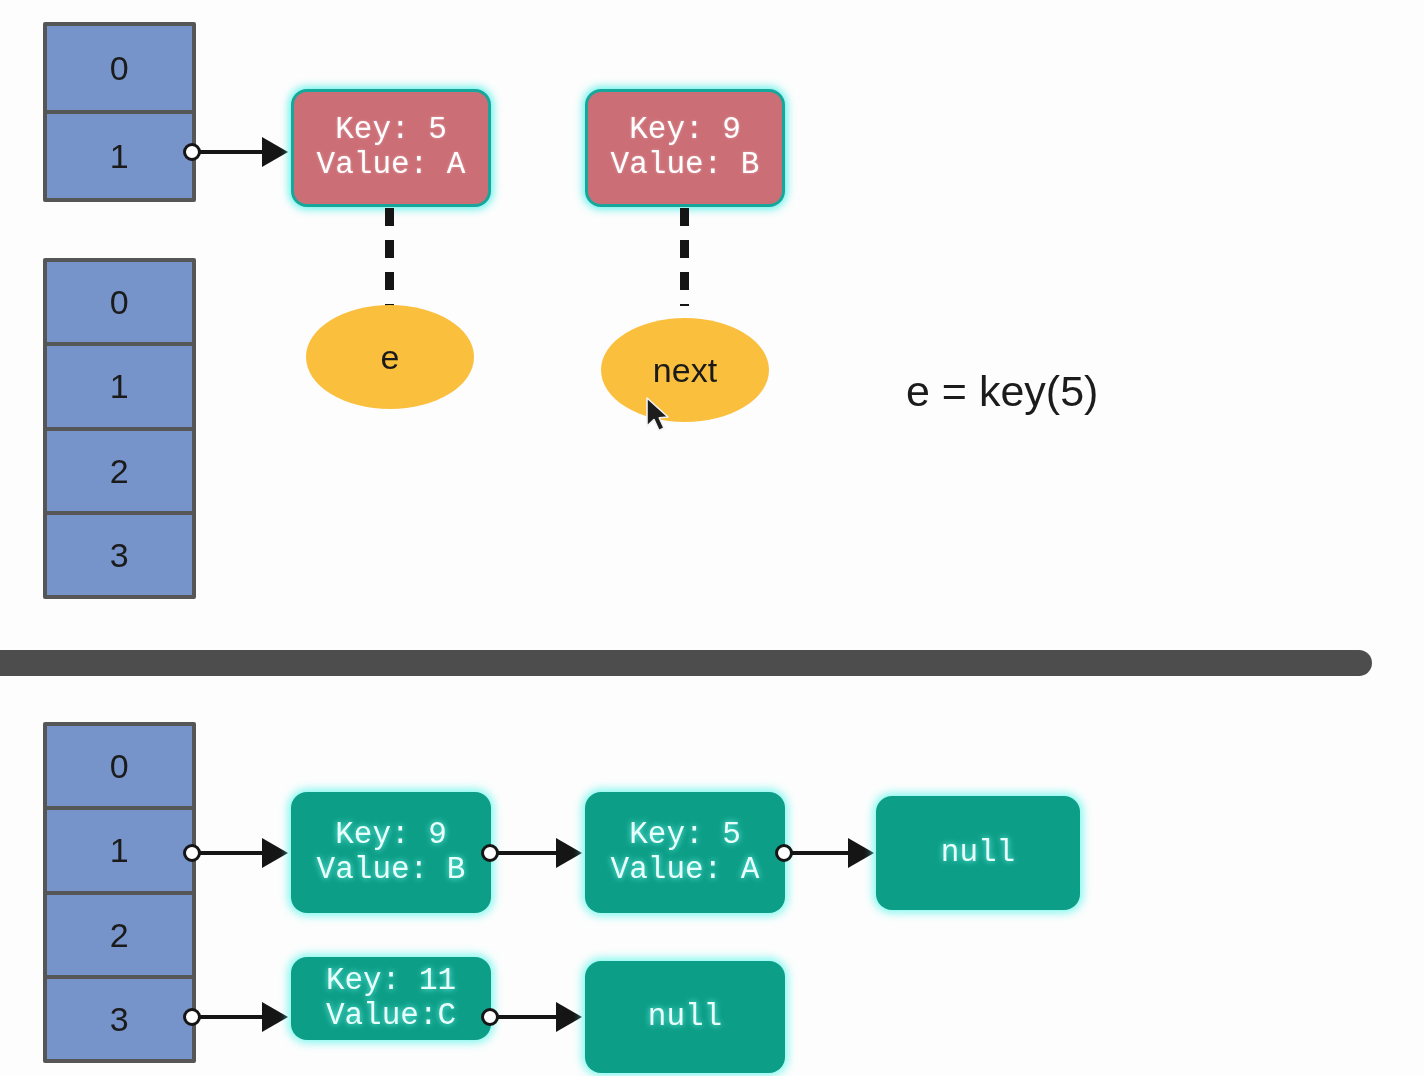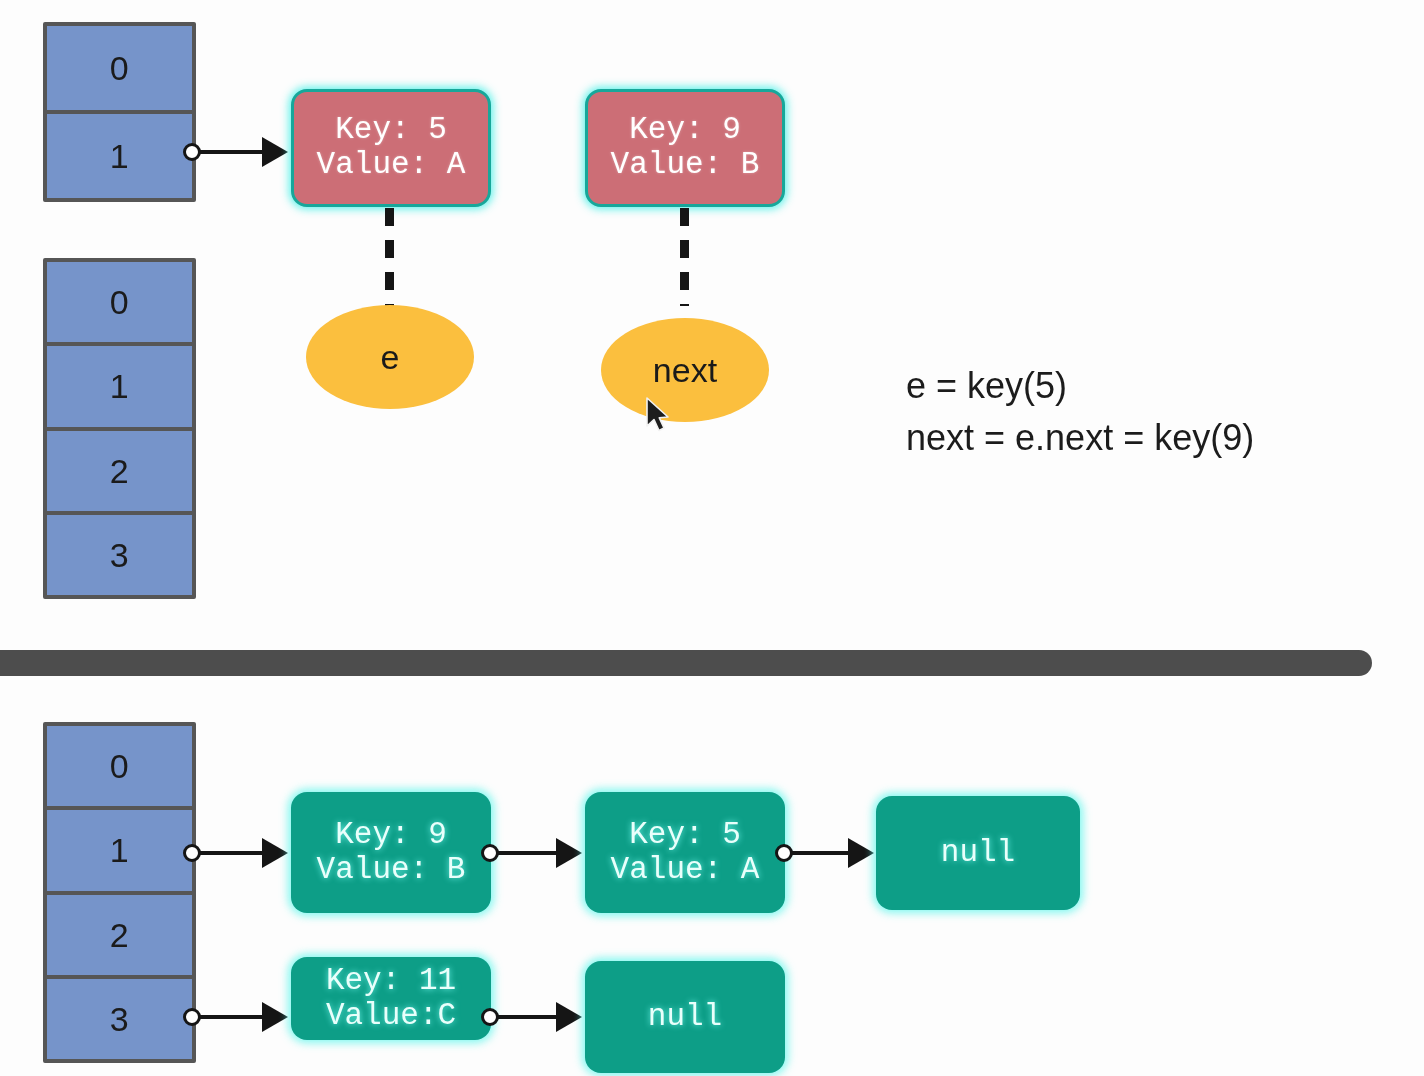--- a/index.html
+++ b/index.html
@@ -124,21 +124,21 @@
   .divider {
     position: absolute;
     background: #4d4d4d;
     border-radius: 14px;
   }
 
   
   .caption {
     position: absolute;
     color: #1c1c1c;
-    font-size: 36px;
+    font-size: 43px;
     line-height: 1.45;
     white-space: nowrap;
   }
   .caption .ln { display: block; }
 
   
   .cursor {
     position: absolute;
     width: 26px;
     height: 38px;
@@ -182,21 +182,20 @@
 
   <div class="array" style="left:43px; top:258px; width:153px; height:341px;">
     <div class="cell" style="flex:1">0</div>
     <div class="cell" style="flex:1">1</div>
     <div class="cell" style="flex:1">2</div>
     <div class="cell" style="flex:1">3</div>
   </div>
 
   <div class="caption" style="left:906px; top:360px;">
     <span class="ln">e = key(5)</span>
-    <span class="ln">next = e.next = key(9)</span>
   </div>
 
   <div class="cursor" style="left:645px; top:396px;">
     <svg width="26" height="38" viewBox="0 0 26 38">
       <path d="M2 2 L2 30 L9 23.5 L14 34.5 L19 32 L14.3 21.8 L23 21 Z" fill="#1d1d1d" stroke="#f2f2f2" stroke-width="1.6" stroke-linejoin="round"></path>
     </svg>
   </div>
 
   <div class="divider" style="left:-14px; top:650px; width:1386px; height:26px;"></div>
 

